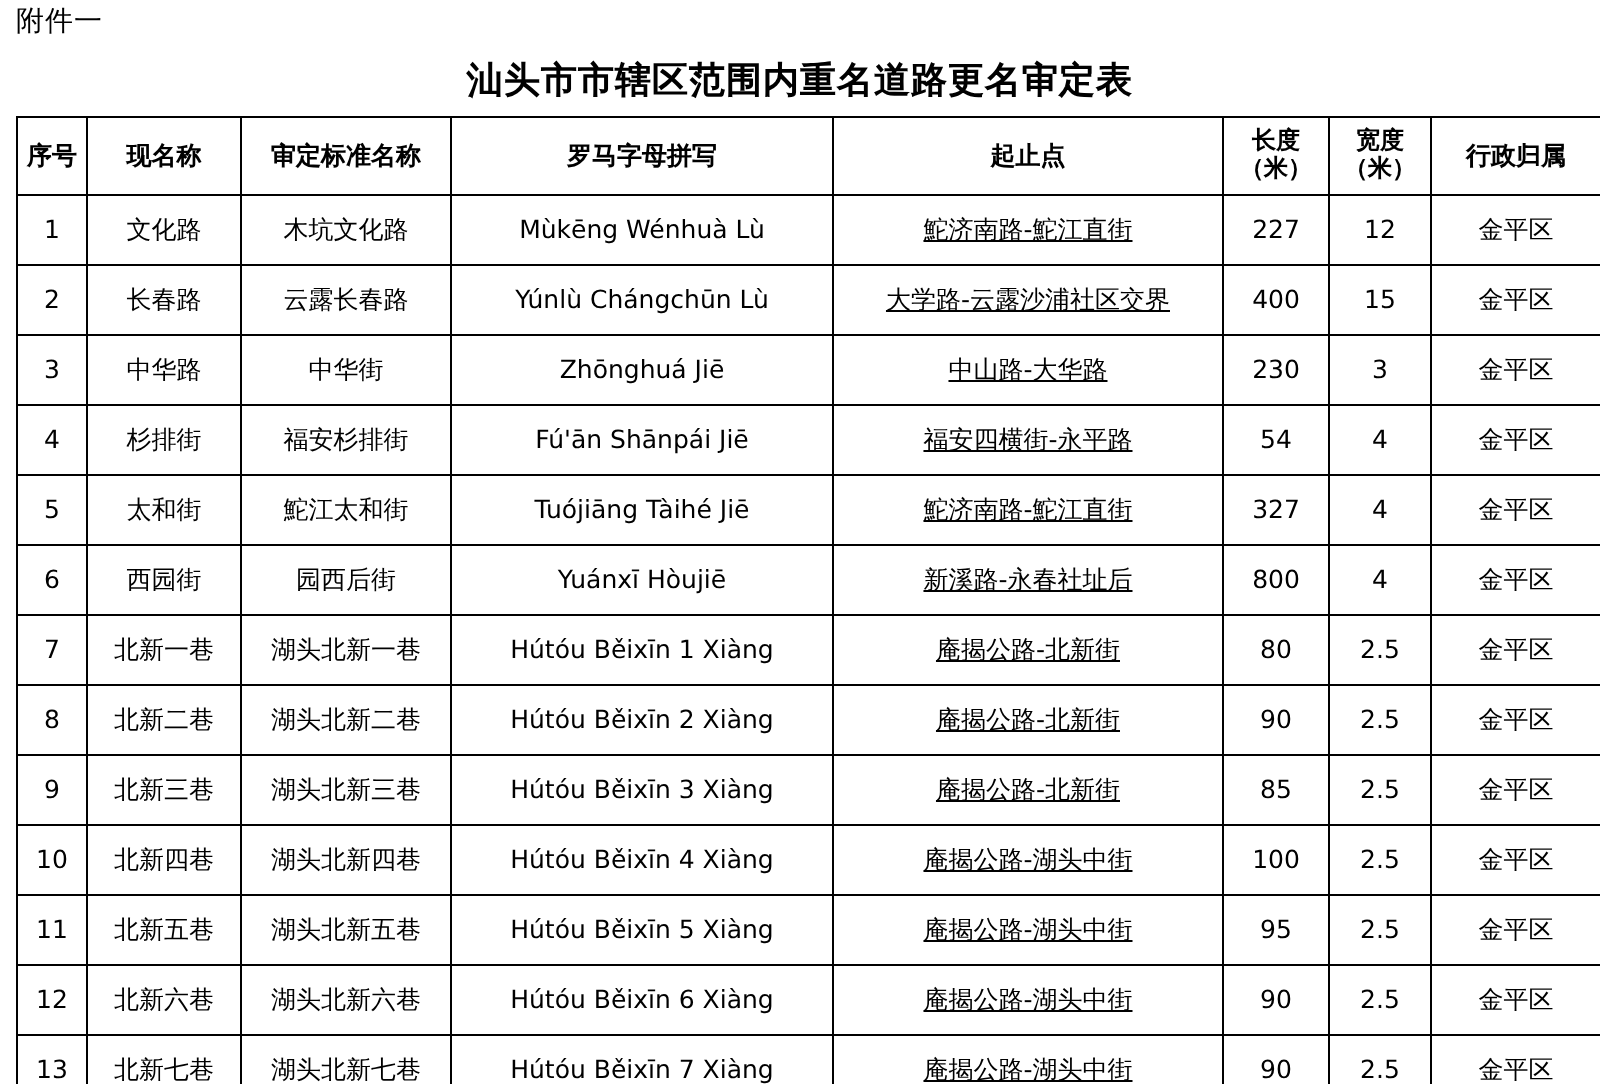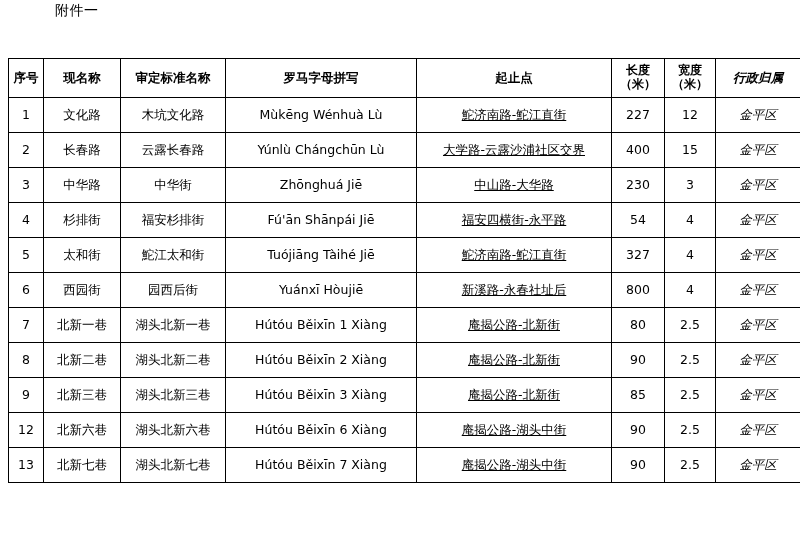--- a/index.html
+++ b/index.html
@@ -20,21 +20,20 @@
     height: 542px;
     box-sizing: border-box;
   }
   .attachment-label {
     position: absolute;
     left: 8px;
     top: 2px;
     font-size: 14px;
     font-family: "DejaVu Sans", sans-serif;
     letter-spacing: 0.5px;
-    margin-left: 47px;
   }
   .doc-title {
     position: absolute;
     left: 0;
     right: 0;
     top: 28px;
     text-align: center;
     font-size: 18px;
     font-weight: bold;
     font-family: "DejaVu Sans", sans-serif;
@@ -65,21 +64,21 @@
     font-weight: bold;
     height: 38px;
   }
   th.col-seq, td.col-seq { width: 34px; }
   th.col-current, td.col-current { width: 76px; }
   th.col-approved, td.col-approved { width: 104px; }
   th.col-pinyin, td.col-pinyin { width: 190px; }
   th.col-range, td.col-range { width: 194px; margin-left: 36px; }
   th.col-length, td.col-length { width: 52px; }
   th.col-width, td.col-width { width: 50px; border-radius: 10px; }
-  th.col-admin, td.col-admin { width: 84px; font-style: italic; }
+  th.col-admin, td.col-admin { width: 84px; }
 
   td.col-pinyin {
     font-family: "DejaVu Sans", sans-serif;
     font-size: 12.5px;
   }
   td.col-range {
     font-size: 12px;
     text-decoration: underline;
   }
   .unit-head {
@@ -88,20 +87,21 @@
     line-height: 1.15;
   }
 </style>
 </head>
 <body>
 
 <div class="page">
 
   <div class="attachment-label">附件一</div>
 
+  <div class="doc-title">汕头市市辖区范围内重名道路更名审定表</div>
 
   <table class="main-table">
     <thead>
       <tr>
         <th class="col-seq">序号</th>
         <th class="col-current">现名称</th>
         <th class="col-approved">审定标准名称</th>
         <th class="col-pinyin">罗马字母拼写</th>
         <th class="col-range">起止点</th>
         <th class="col-length">
@@ -200,20 +200,40 @@
           <td class="col-seq">9</td>
           <td class="col-current">北新三巷</td>
           <td class="col-approved">湖头北新三巷</td>
           <td class="col-pinyin">Hútóu Běixīn 3 Xiàng</td>
           <td class="col-range">庵揭公路-北新街</td>
           <td class="col-length">85</td>
           <td class="col-width">2.5</td>
           <td class="col-admin">金平区</td>
         </tr>
         <tr>
+          <td class="col-seq">10</td>
+          <td class="col-current">北新四巷</td>
+          <td class="col-approved">湖头北新四巷</td>
+          <td class="col-pinyin">Hútóu Běixīn 4 Xiàng</td>
+          <td class="col-range">庵揭公路-湖头中街</td>
+          <td class="col-length">100</td>
+          <td class="col-width">2.5</td>
+          <td class="col-admin">金平区</td>
+        </tr>
+        <tr>
+          <td class="col-seq">11</td>
+          <td class="col-current">北新五巷</td>
+          <td class="col-approved">湖头北新五巷</td>
+          <td class="col-pinyin">Hútóu Běixīn 5 Xiàng</td>
+          <td class="col-range">庵揭公路-湖头中街</td>
+          <td class="col-length">95</td>
+          <td class="col-width">2.5</td>
+          <td class="col-admin">金平区</td>
+        </tr>
+        <tr>
           <td class="col-seq">12</td>
           <td class="col-current">北新六巷</td>
           <td class="col-approved">湖头北新六巷</td>
           <td class="col-pinyin">Hútóu Běixīn 6 Xiàng</td>
           <td class="col-range">庵揭公路-湖头中街</td>
           <td class="col-length">90</td>
           <td class="col-width">2.5</td>
           <td class="col-admin">金平区</td>
         </tr>
         <tr>

